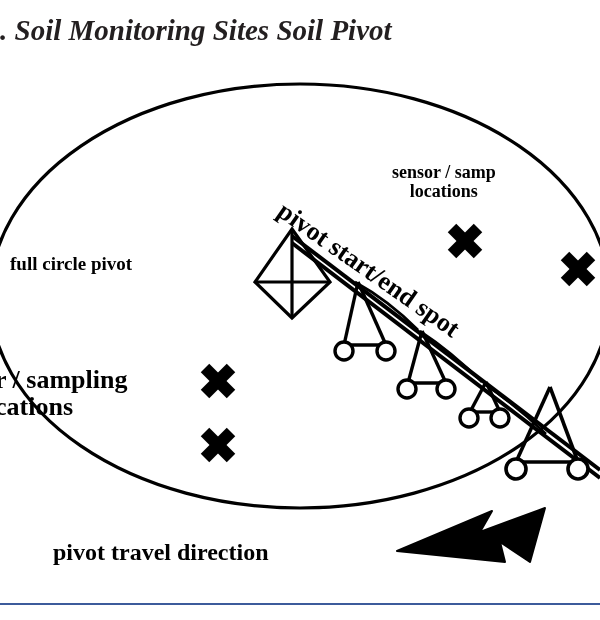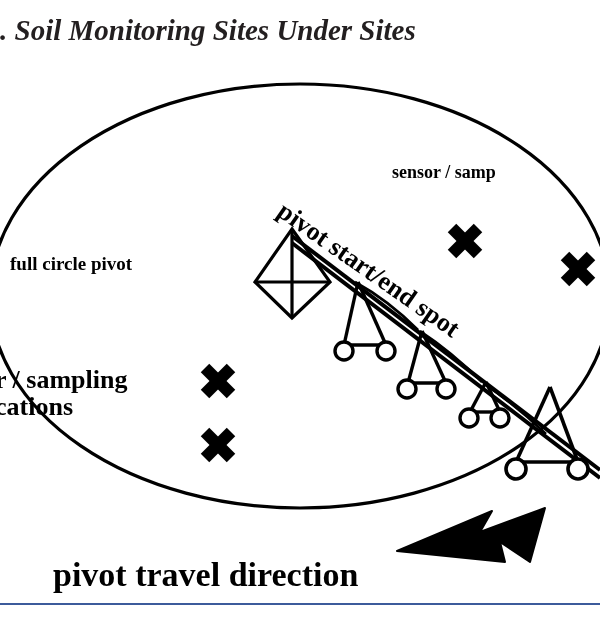--- a/index.html
+++ b/index.html
@@ -55,22 +55,22 @@
     font-size: 18px;
     text-align: center;
   }
   #lbl-sensor-left {
     left: -18px;
     top: 366px;
     font-size: 26px;
   }
   #lbl-travel {
     left: 53px;
-    top: 557px;
-    font-size: 34px;
+    top: 540px;
+    font-size: 24px;
   }
   #lbl-pivot-start {
     position: absolute;
     left: 289px;
     top: 196px;
     font-family: "Liberation Serif", serif;
     font-weight: bold;
     font-size: 26px;
     color: #000000;
     white-space: nowrap;
@@ -84,21 +84,21 @@
     width: 600px;
     height: 2px;
     background: #3c5b9b;
   }
 </style>
 </head>
 <body>
 
 <div id="page">
 
-  <div id="title">. Soil Monitoring Sites Under Sites</div>
+  <div id="title">. Soil Monitoring Sites Soil Pivot</div>
 
   <svg id="diagram-svg" viewBox="0 0 600 620" xmlns="http://www.w3.org/2000/svg">
 
     <ellipse cx="300" cy="296" rx="310" ry="212" fill="none" stroke="#000000" stroke-width="3.2"></ellipse>
 
     <g stroke="#000000" fill="none" stroke-width="3.2">
       <polygon points="292,229 330,282 292,318 255,282" fill="#ffffff" stroke="#000000" stroke-width="3.2"></polygon>
       <line x1="292" y1="229" x2="292" y2="318"></line>
       <line x1="255" y1="282" x2="330" y2="282"></line>
     </g>
@@ -165,20 +165,21 @@
     <g stroke="#000000" stroke-width="12" stroke-linecap="butt">
       <line x1="205" y1="432" x2="231" y2="458"></line>
       <line x1="231" y1="432" x2="205" y2="458"></line>
     </g>
   </svg>
 
   <div class="lbl" id="lbl-full-circle">full circle pivot</div>
 
   <div class="lbl" id="lbl-sensor-right">
     <div>sensor / samp</div>
+    <div style="text-align:center;">locations</div>
   </div>
 
   <div class="lbl" id="lbl-sensor-left">
     <div>or / sampling</div>
     <div>ocations</div>
   </div>
 
   <div id="lbl-pivot-start">pivot start/end spot</div>
 
   <div class="lbl" id="lbl-travel">pivot travel direction</div>

